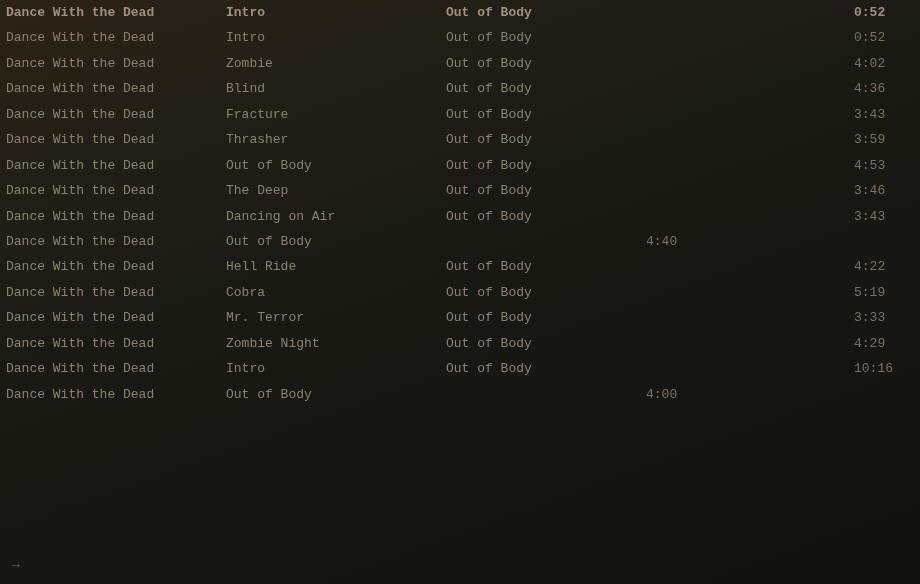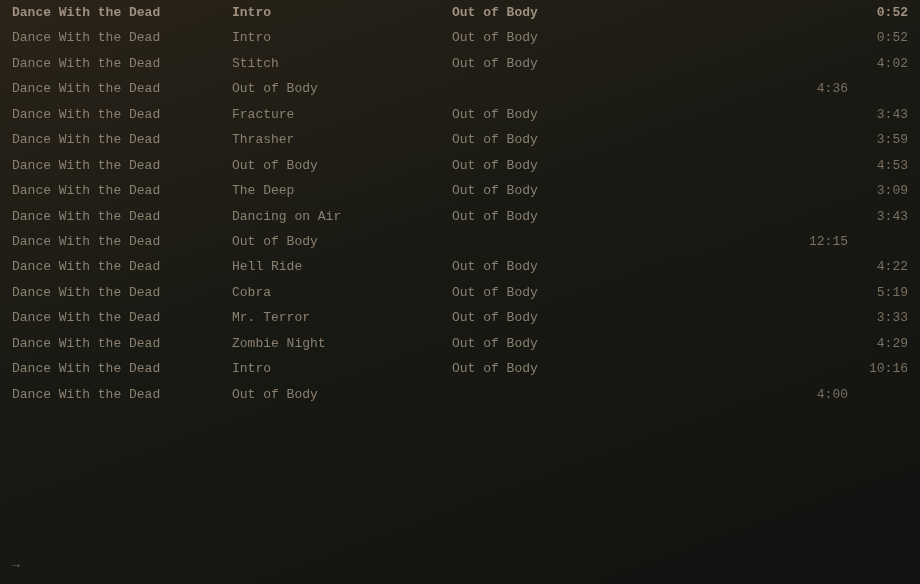--- a/index.html
+++ b/index.html
@@ -20,33 +20,32 @@
     }
 
     .track-list {
       width: 100%;
       padding: 0;
     }
 
     .track-row {
       display: grid;
       grid-template-columns: 220px 220px 200px 1fr 60px;
-      padding: 2px 12px;
+      padding: 2px 6px;
       line-height: 1.65;
       cursor: pointer;
     }
 
     .track-row:first-child {
       color: #a09080;
       font-weight: bold;
       padding-bottom: 2px;
     }
 
     .track-row .duration {
-      text-align: right;
       color: #7a7060;
     }
 
     .track-row:first-child .duration {
       color: #a09080;
     }
 
     .arrow-indicator {
       position: absolute;
       bottom: 12px;
@@ -69,27 +68,28 @@
   </div>
 <div class="track-row">
       <span>Dance With the Dead</span>
       <span>Intro</span>
       <span>Out of Body</span>
       <span></span>
       <span class="duration">0:52</span>
     </div>
     <div class="track-row">
       <span>Dance With the Dead</span>
-      <span>Stitch</span>
+      <span>Zombie</span>
       <span>Out of Body</span>
       <span></span>
       <span class="duration">4:02</span>
     </div>
     <div class="track-row">
       <span>Dance With the Dead</span>
+      <span>Blind</span>
       <span>Out of Body</span>
       <span></span>
       <span class="duration">4:36</span>
     </div>
     <div class="track-row">
       <span>Dance With the Dead</span>
       <span>Fracture</span>
       <span>Out of Body</span>
       <span></span>
       <span class="duration">3:43</span>
@@ -106,34 +106,34 @@
       <span>Out of Body</span>
       <span>Out of Body</span>
       <span></span>
       <span class="duration">4:53</span>
     </div>
     <div class="track-row">
       <span>Dance With the Dead</span>
       <span>The Deep</span>
       <span>Out of Body</span>
       <span></span>
-      <span class="duration">3:09</span>
+      <span class="duration">3:46</span>
     </div>
     <div class="track-row">
       <span>Dance With the Dead</span>
       <span>Dancing on Air</span>
       <span>Out of Body</span>
       <span></span>
       <span class="duration">3:43</span>
     </div>
     <div class="track-row">
       <span>Dance With the Dead</span>
       <span>Out of Body</span>
       <span></span>
-      <span class="duration">12:15</span>
+      <span class="duration">4:40</span>
     </div>
     <div class="track-row">
       <span>Dance With the Dead</span>
       <span>Hell Ride</span>
       <span>Out of Body</span>
       <span></span>
       <span class="duration">4:22</span>
     </div>
     <div class="track-row">
       <span>Dance With the Dead</span>

